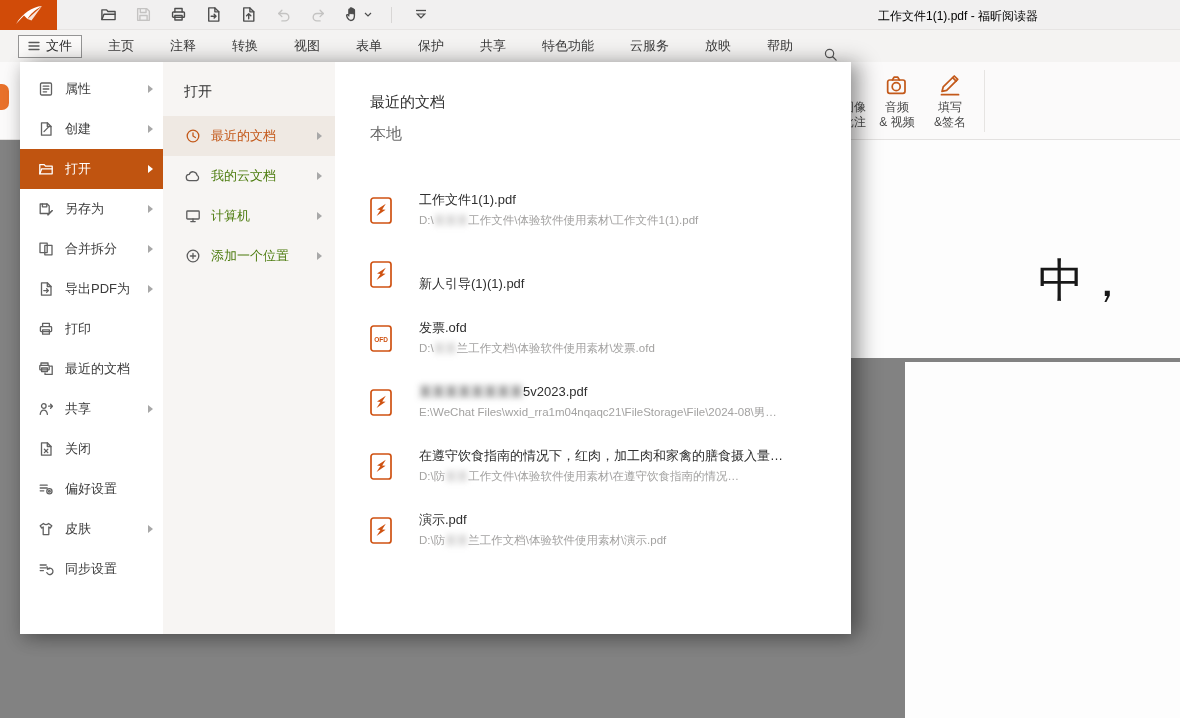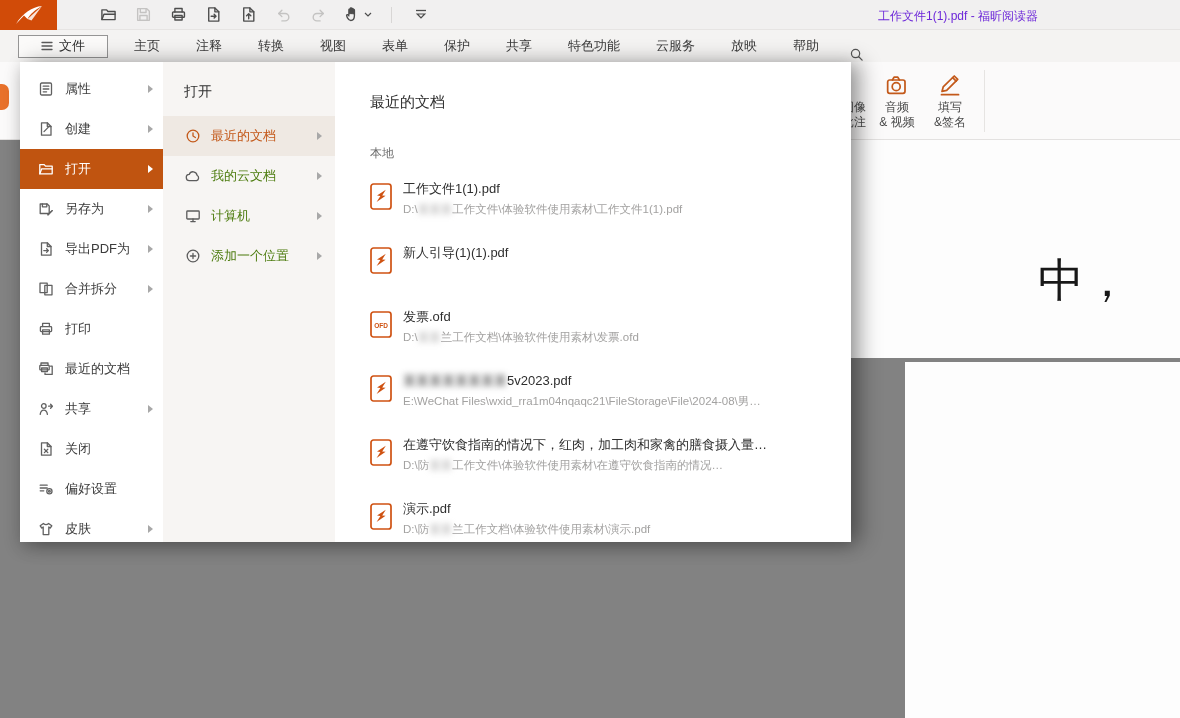--- a/index.html
+++ b/index.html
@@ -8,44 +8,44 @@
   svg.s{fill:none;stroke:currentColor;stroke-width:1.3;stroke-linecap:round;stroke-linejoin:round}
 
   
   .titlebar{position:absolute;left:0;top:0;width:100%;height:30px;background:#f1f0f0;border-bottom:1px solid #e6e4e3;display:flex;align-items:center;z-index:3}
   .logo{width:57px;height:30px;background:#d14b08;display:flex;align-items:center;justify-content:center;flex:0 0 auto}
   .qat{display:flex;align-items:center;margin-left:42px;gap:16px}
   .qi{display:flex;align-items:center;justify-content:center;width:19px;height:19px;color:#4d4d4d}
   .qi.disabled{color:#c4c3c2}
   .grp{display:flex;align-items:center;gap:3px;color:#4d4d4d}
   .vsep{width:1px;height:16px;background:#d8d6d5;margin:0 3px}
-  .win-title{position:absolute;left:878px;top:8px;font-size:12px;color:#6d28d9;white-space:nowrap}
+  .win-title{position:absolute;left:878px;top:8px;font-size:12px;color:#000000;white-space:nowrap}
 
   
   .menubar{position:absolute;left:0;top:30px;width:100%;height:32px;background:#f4f3f2;display:flex;align-items:center;z-index:3}
-  .file-btn{margin-left:18px;height:23px;padding:0 22px;border:1px solid #959595;background:#fbfaf9;display:flex;align-items:center;gap:6px;font-size:13px;color:#303030;cursor:default}
+  .file-btn{margin-left:18px;height:23px;padding:0 9px;border:1px solid #959595;background:#fbfaf9;display:flex;align-items:center;gap:6px;font-size:13px;color:#303030;cursor:default}
   .file-btn .hb{color:#5a5a5a;display:flex;align-items:center}
   .menus{display:flex;align-items:flex-end;margin-left:8px}
   .menu-item{padding:0 18px;font-size:13px;color:#3a3a3a;line-height:32px;white-space:nowrap;cursor:default}
   .menu-search{padding:0 12px;display:flex;align-items:center;color:#555}
 
   
   .ribbon{position:absolute;left:0;top:62px;width:100%;height:78px;background:#fbfafa;border-bottom:1px solid #e3e1e0;z-index:1}
   .edge-blob{position:absolute;left:-9px;top:22px;width:18px;height:26px;background:#e8712b;border-radius:7px}
   .rbtn{position:absolute;top:8px;width:56px;display:flex;flex-direction:column;align-items:center;font-size:12px;color:#4a4a4a;line-height:15px;cursor:default}
   .rbtn .ric{height:28px;display:flex;align-items:center;color:#c3591a;margin-bottom:2px}
   .rib-sep{position:absolute;left:984px;top:8px;width:1px;height:62px;background:#e6e4e2}
 
   
   .page1{position:absolute;left:560px;top:140px;width:620px;height:218px;background:#fdfdfd;z-index:1}
   .bigtext{position:absolute;right:50px;top:110px;font-size:46px;color:#181818;font-family:"DejaVu Serif","Liberation Serif",serif}
   .page2{position:absolute;left:905px;top:362px;width:275px;height:356px;background:#fdfdfd;z-index:1}
 
   
-  .overlay{position:absolute;left:20px;top:62px;width:831px;height:480px;display:flex;z-index:10;box-shadow:10px 0 20px rgba(0,0,0,.32),0 6px 16px rgba(0,0,0,.18)}
+  .overlay{position:absolute;left:20px;top:62px;width:831px;height:572px;display:flex;z-index:10;box-shadow:10px 0 20px rgba(0,0,0,.32),0 6px 16px rgba(0,0,0,.18)}
   .fm-col{width:143px;background:#fff;padding-top:7px;flex:0 0 auto}
   .fm-item{height:40px;display:flex;align-items:center;padding:0 10px 0 17px;color:#3c3c3c;font-size:13px;cursor:default}
   .fm-item .ic{width:17px;height:17px;display:flex;align-items:center;justify-content:center;margin-right:11px;color:#616161;flex:0 0 auto}
   .fm-item .lb{white-space:nowrap}
   .ar{margin-left:auto;color:#a8a8a8;display:flex;align-items:center}
   .ar::after{content:"";border-left:5px solid currentColor;border-top:4px solid transparent;border-bottom:4px solid transparent}
   .fm-item.selected{background:#c05410;color:#fff}
   .fm-item.selected .ic,.fm-item.selected .ar{color:#fff}
   .fm-item.disabled{color:#c0bfbf}
   .fm-item.disabled .ic{color:#cecece}
@@ -53,23 +53,23 @@
   .open-col{width:172px;background:#f7f5f3;flex:0 0 auto;padding-top:21px}
   .open-title{padding-left:21px;font-size:14px;color:#2f2f2f}
   .open-list{margin-top:15px}
   .open-item{height:40px;display:flex;align-items:center;padding:0 13px 0 21px;font-size:13px;color:#4d7c0f;cursor:default}
   .open-item .ic{width:17px;height:17px;margin-right:10px;color:#5c5c5c;display:flex;align-items:center;justify-content:center;flex:0 0 auto}
   .open-item.selected{background:#efe9e3;color:#c3591a}
   .open-item.selected .ic{color:#c3591a}
 
   .recent-col{flex:1;background:#fff;padding:31px 0 0 35px;overflow:hidden}
   .recent-title{font-size:15px;color:#2f2f2f}
-  .recent-group{margin-top:33px;font-size:12px;color:#6b6b6b}
+  .recent-group{margin-top:12px;font-size:16px;color:#6b6b6b}
   .file-list{margin-top:19px}
-  .file-row{display:flex;align-items:flex-start;gap:11px;height:64px;cursor:default}
+  .file-row{display:flex;align-items:flex-end;gap:27px;height:64px;cursor:default}
   .file-row .ficon{flex:0 0 auto;margin-top:2px}
   .fname{font-size:13px;color:#2f2f2f;line-height:16px;white-space:nowrap}
   .fpath{margin-top:5px;font-size:11.5px;color:#a3a2a1;white-space:nowrap}
   .blur{filter:blur(3px)}
 </style>
 </head>
 <body>
 
 <div id="app">
 
@@ -255,36 +255,36 @@
               <path d="M10 13.8l4.2-4.2 -0-0"></path>
               <path d="M14.2 9.6l-4.2 4.2"></path>
             </svg>
           </span>
         <span class="lb">另存为</span>
         <span class="ar"></span>
       </div>
       <div class="fm-item">
         <span class="ic">
             <svg class="s" width="16" height="16" viewBox="0 0 16 16">
+              <rect x="2" y="2.2" width="7.2" height="9.4"></rect>
+              <rect x="6.8" y="4.4" width="7.2" height="9.4"></rect>
+            </svg>
+          </span>
+        <span class="lb">合并拆分</span>
+        <span class="ar"></span>
+      </div>
+      <div class="fm-item">
+        <span class="ic">
+            <svg class="s" width="16" height="16" viewBox="0 0 16 16">
               <path d="M3.5 1.8h5.8L13 5.5v8.7H3.5z"></path>
               <path d="M9.3 1.8v3.7H13"></path>
               <path d="M5.8 9.6h4.6M8.6 7.8l1.8 1.8-1.8 1.8"></path>
             </svg>
           </span>
         <span class="lb">导出PDF为</span>
-        <span class="ar"></span>
-      </div>
-      <div class="fm-item">
-        <span class="ic">
-            <svg class="s" width="16" height="16" viewBox="0 0 16 16">
-              <rect x="2" y="2.2" width="7.2" height="9.4"></rect>
-              <rect x="6.8" y="4.4" width="7.2" height="9.4"></rect>
-            </svg>
-          </span>
-        <span class="lb">合并拆分</span>
         <span class="ar"></span>
       </div>
       <div class="fm-item">
         <span class="ic">
             <svg class="s" width="16" height="16" viewBox="0 0 16 16">
               <path d="M4.6 5.6V2.4h6.8v3.2"></path>
               <rect x="2.4" y="5.6" width="11.2" height="5" rx="0.8"></rect>
               <rect x="4.6" y="8.8" width="6.8" height="4.4"></rect>
             </svg>
           </span>
@@ -333,20 +333,30 @@
         <span class="lb">偏好设置</span>
       </div>
       <div class="fm-item">
         <span class="ic">
             <svg class="s" width="16" height="16" viewBox="0 0 16 16">
               <path d="M5.4 2.4L2.2 4.8l1.6 2.2 1.4-1v7.6h5.6V6l1.4 1 1.6-2.2-3.2-2.4c-.9.8-1.7 1.2-2.6 1.2s-1.7-.4-2.6-1.2z"></path>
             </svg>
           </span>
         <span class="lb">皮肤</span>
         <span class="ar"></span>
+      </div>
+      <div class="fm-item">
+        <span class="ic">
+            <svg class="s" width="16" height="16" viewBox="0 0 16 16">
+              <path d="M2.2 4h6M2.2 6.8h6M2.2 9.6h3.2"></path>
+              <path d="M8.8 11.6a3.2 3.2 0 1 0 .7-3.5"></path>
+              <path d="M9 5.6l.4 2.4 2.4-.5"></path>
+            </svg>
+          </span>
+        <span class="lb">同步设置</span>
       </div>
     </div>
 
     <div class="open-col">
       <div class="open-title">打开</div>
       <div class="open-list">
         <div class="open-item selected">
           <span class="ic">
               <svg class="s" width="16" height="16" viewBox="0 0 16 16">
                 <circle cx="8" cy="8" r="5.8"></circle>

